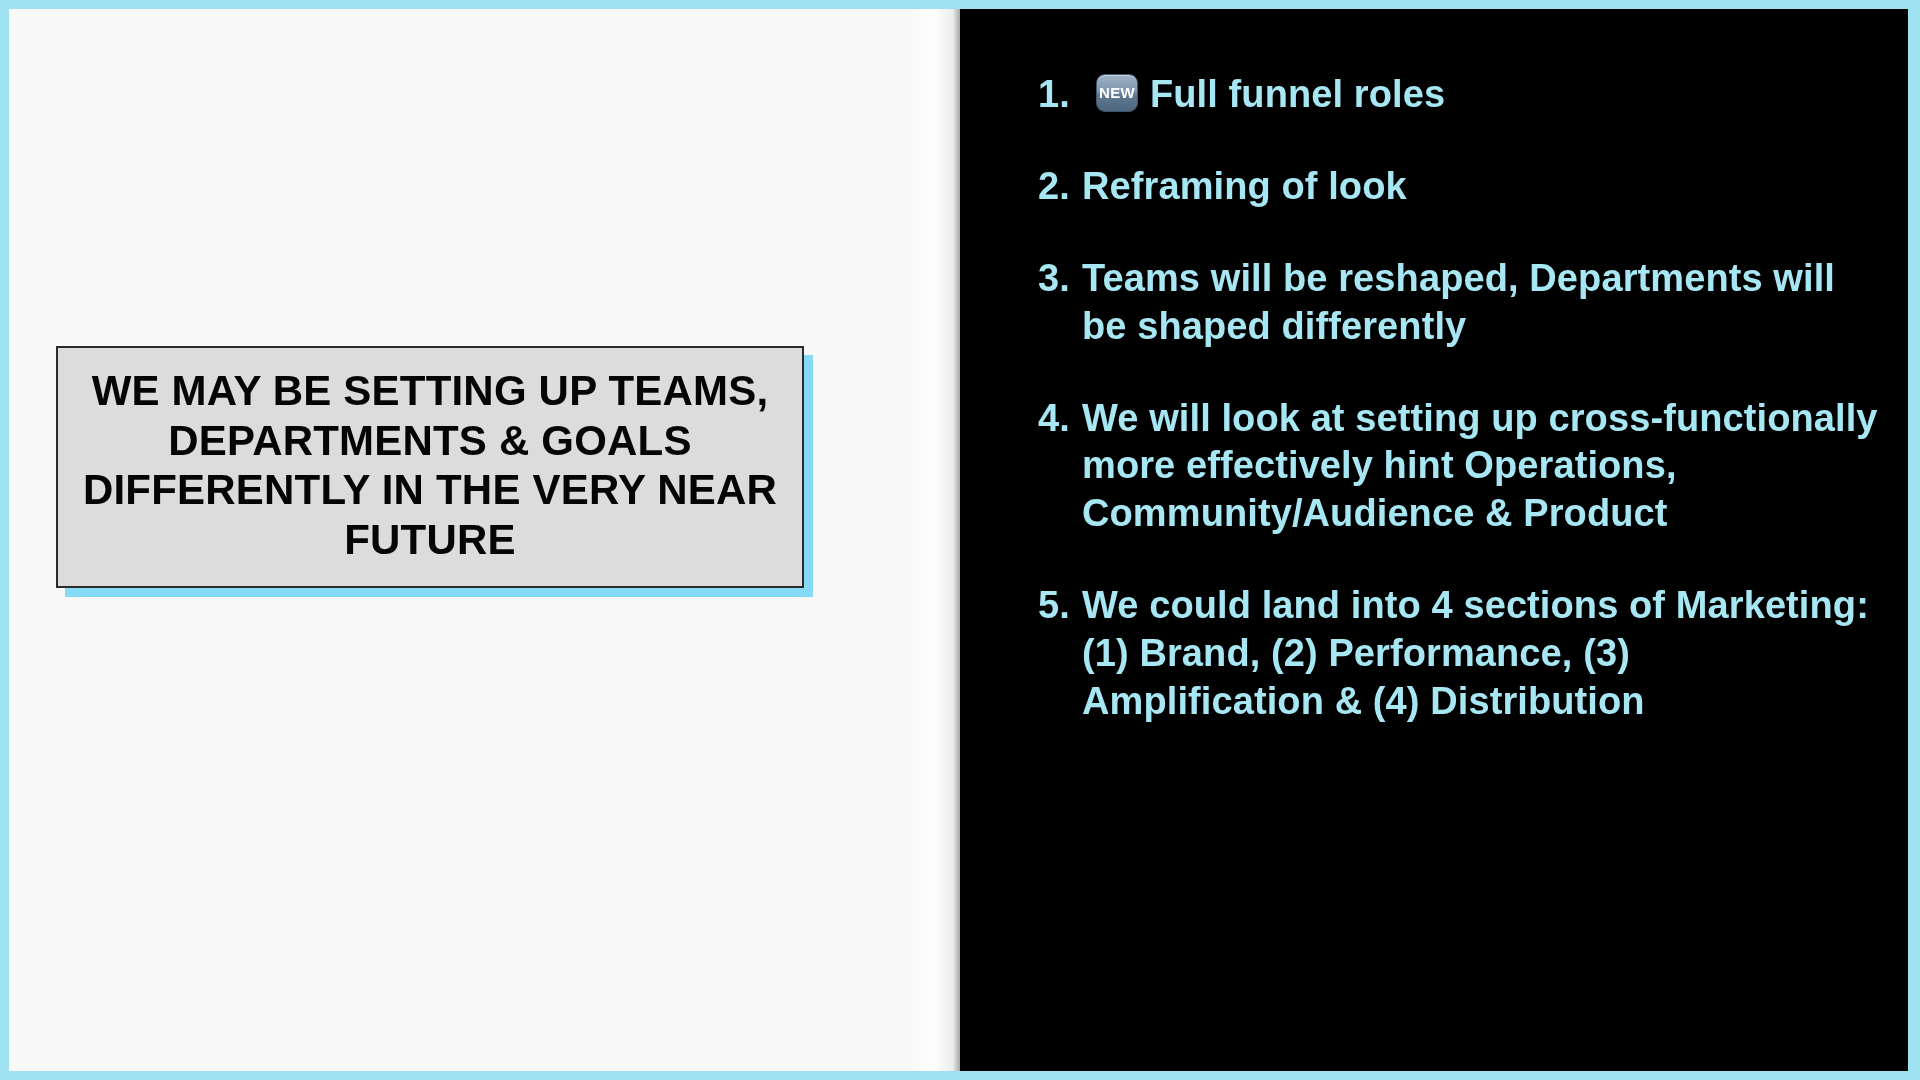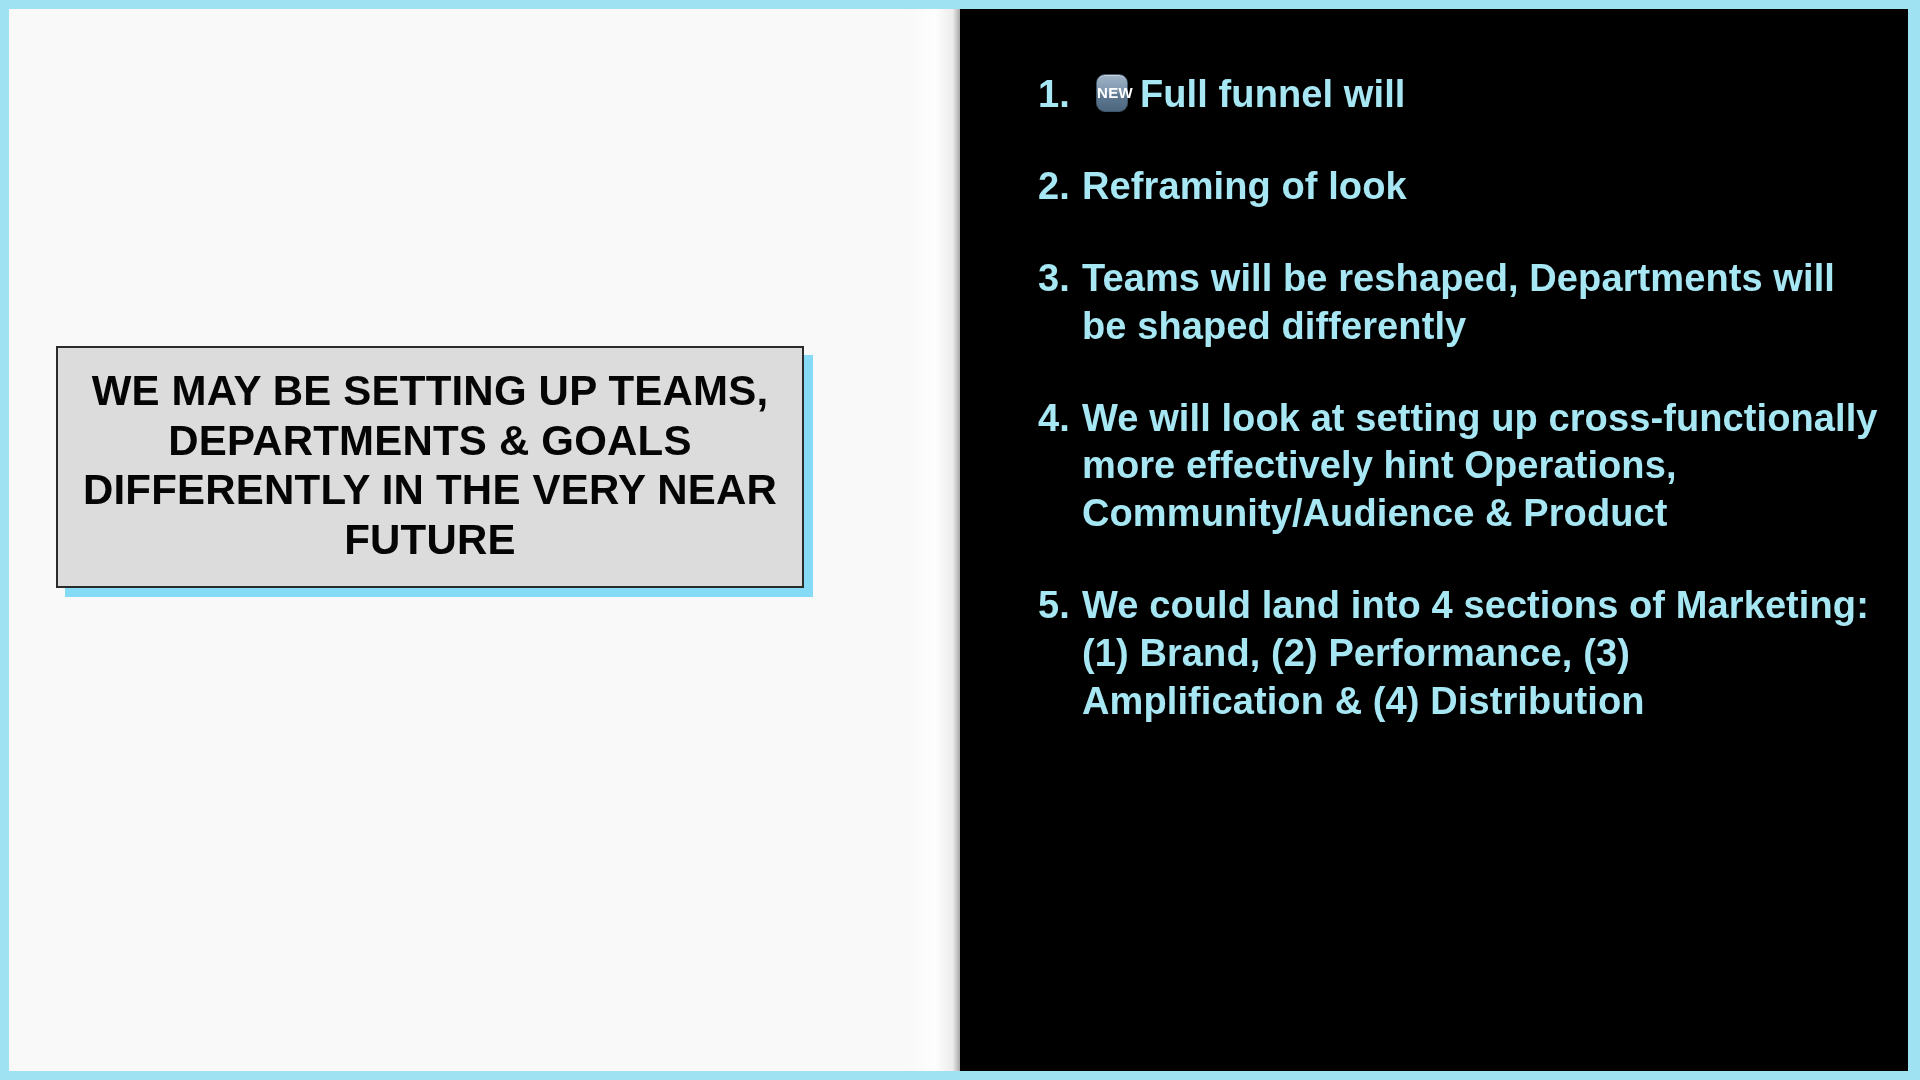--- a/index.html
+++ b/index.html
@@ -111,21 +111,21 @@
     white-space:pre-line;
   }
 
   
   .li.first .li-num { min-width:52px; }
 
   
   .new-emoji {
     display:inline-block;
     vertical-align:-5px;
-    width:32px;
+    width:42px;
     height:38px;
     border-radius:9px;
     background:linear-gradient(to bottom, #93a8bd 0%, #7c93ab 38%, #5d7täglich 39%, #526b83 100%);
     background:linear-gradient(to bottom, #9fb3c6 0%, #7e96ae 45%, #5f7991 55%, #4d6780 100%);
     border:1px solid #3f566b;
     position:relative;
     margin-right:12px;
     box-shadow:inset 0 1px 0 rgba(255,255,255,0.45);
   }
   .new-emoji span {
@@ -154,21 +154,21 @@
     </div>
 
     <div id="page-fold"></div>
   </div>
 
   <div id="right-panel">
     <div id="list">
 
       <div class="li first">
         <div class="li-num">1.</div>
-        <div class="li-body"><span class="new-emoji"><span>NEW</span></span><span>Full funnel will</span></div>
+        <div class="li-body"><span class="new-emoji"><span>NEW</span></span><span>Full funnel roles</span></div>
       </div>
 
       <div class="li">
         <div class="li-num">2.</div>
         <div class="li-body">Reframing of look</div>
       </div>
 
       <div class="li">
         <div class="li-num">3.</div>
         <div class="li-body">Teams will be reshaped, Departments will be shaped differently</div>

